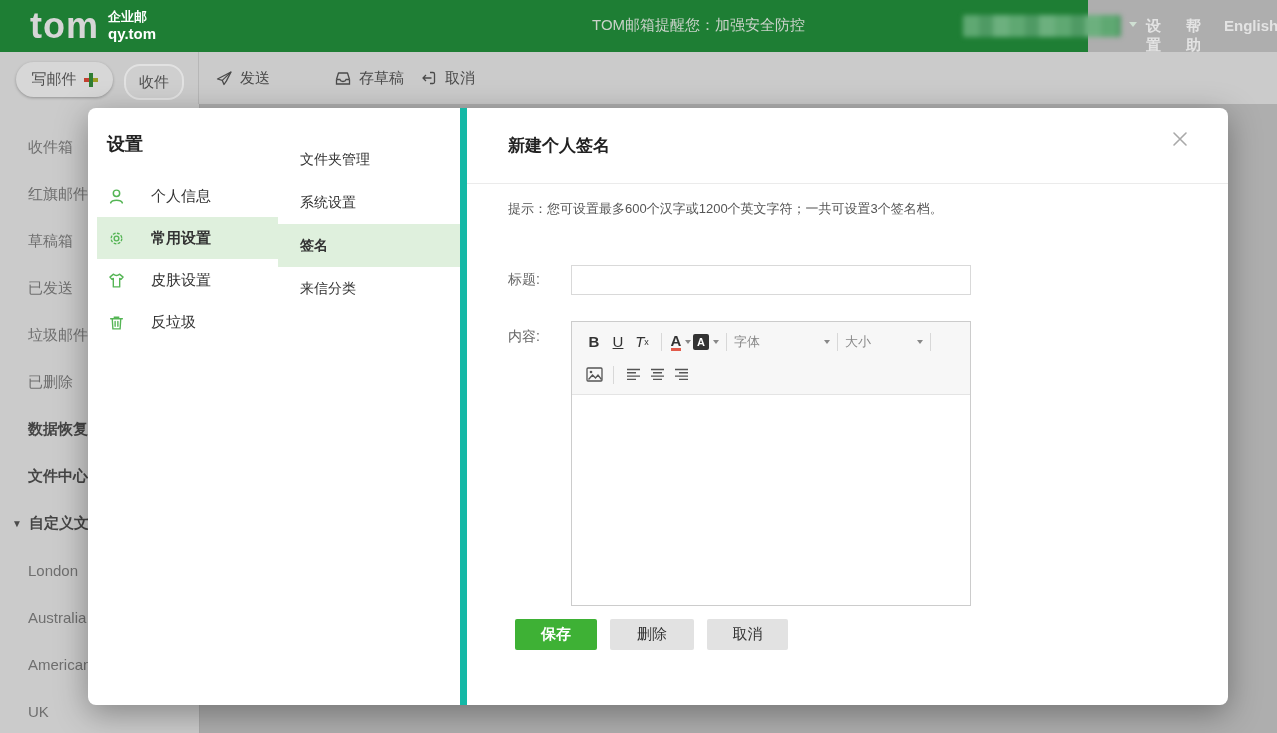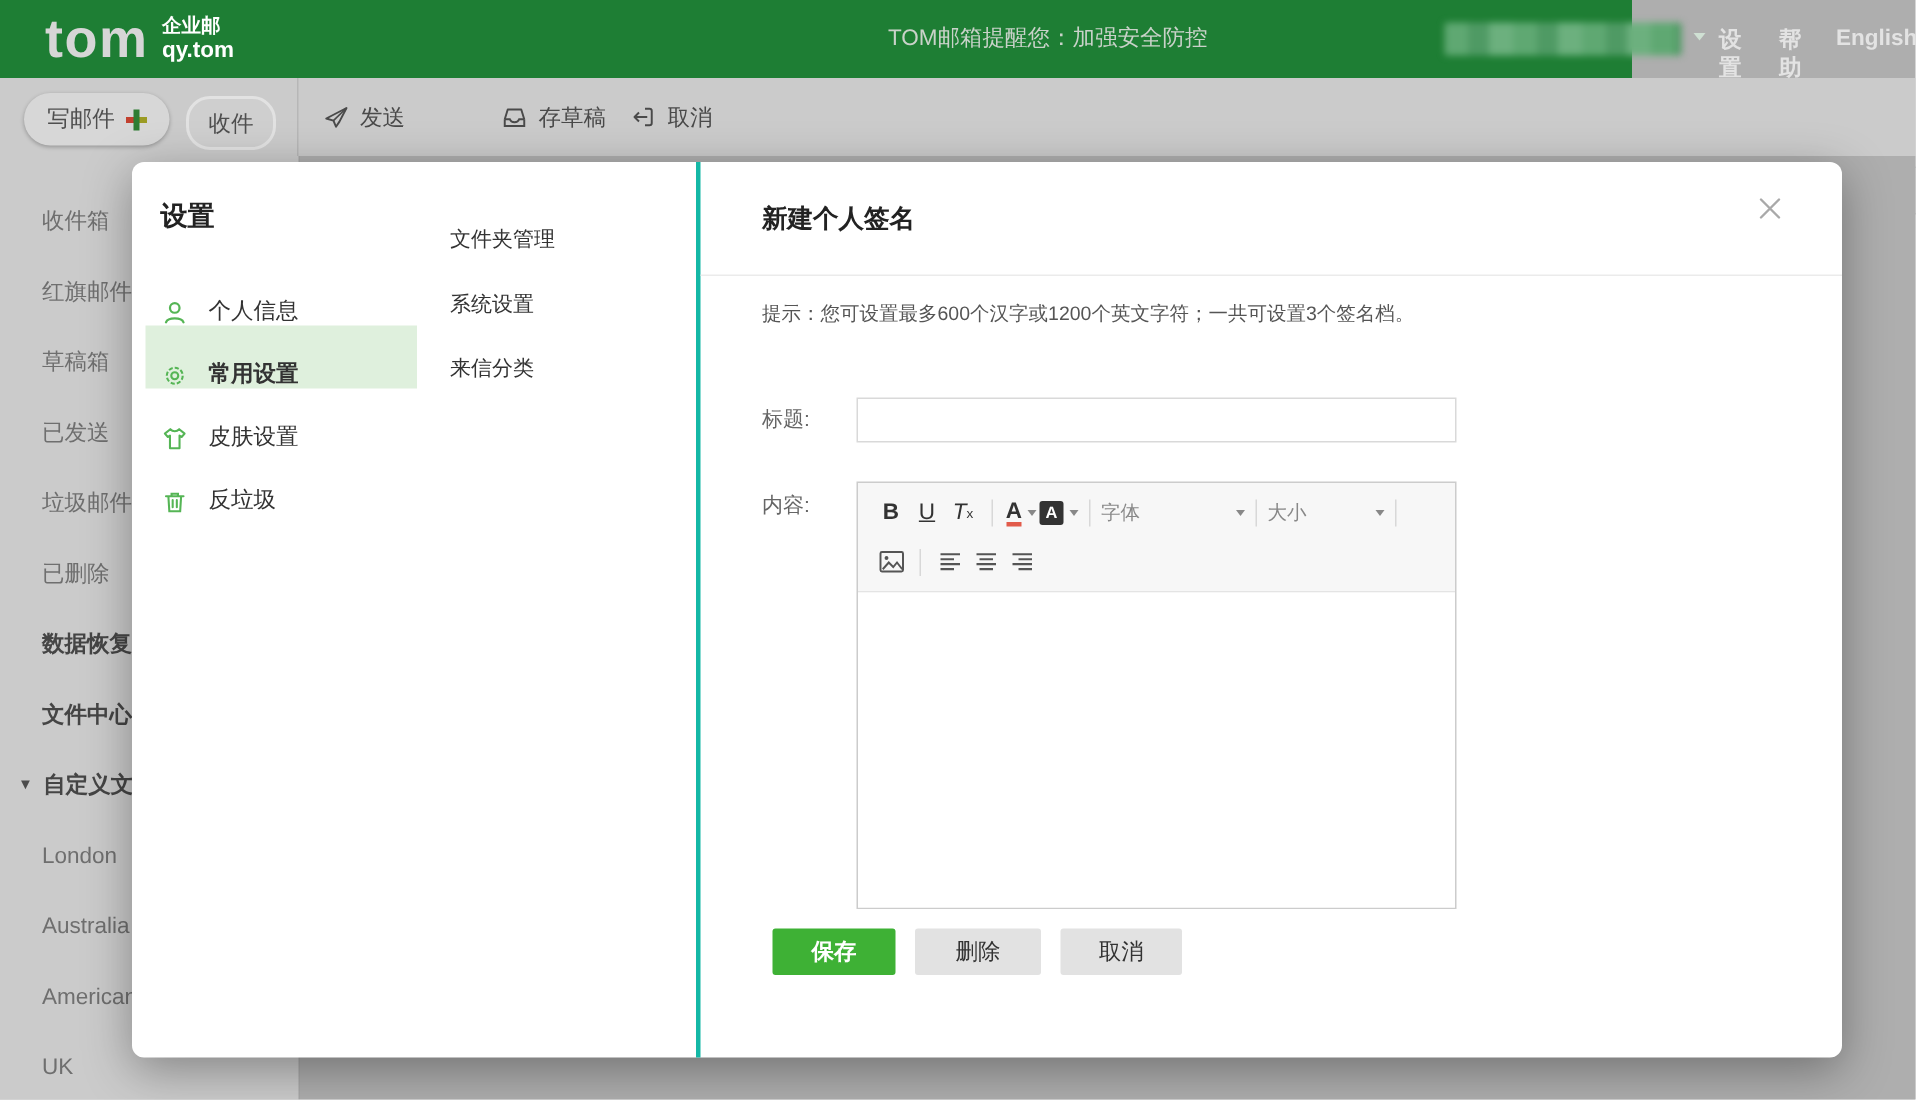--- a/index.html
+++ b/index.html
@@ -47,24 +47,24 @@
   .sb-item.bold { color:#454545; font-weight:bold; }
   .sb-item.expander { padding-left:12px; }
   .sb-tri { font-size:10px; color:#4c4c4c; margin-right:7px; }
 
   
   .modal { left:88px; top:108px; width:1140px; height:597px; background:#ffffff; border-radius:8px;
            box-shadow:0 8px 32px rgba(0,0,0,.35); z-index:10; }
   .m-col1 { left:0; top:0; width:190px; height:597px; }
   .m-title { left:19px; top:24px; font-size:18px; font-weight:bold; color:#222222; }
   .m1-list { left:0; top:67px; width:190px; }
-  .m1-item { height:42px; margin-left:9px; display:flex; align-items:flex-end; gap:14px; padding-left:11px;
+  .m1-item { height:42px; margin-left:9px; display:flex; align-items:center; gap:26px; padding-left:11px;
              font-size:15px; color:#333; cursor:pointer; }
   .m1-item.selected { background:#dff0dd; font-weight:bold; }
-  .m-col2 { left:190px; top:0; width:189px; height:597px; border-right:3px solid #14b8a6; padding-top:30px; }
+  .m-col2 { left:190px; top:0; width:189px; height:597px; border-right:7px solid #14b8a6; padding-top:30px; }
   .m2-item { height:43px; line-height:43px; padding-left:22px; font-size:14px; color:#333; cursor:pointer; }
   .m2-item.selected { background:#dff0dd; font-weight:bold; }
 
   .m-panel { left:379px; top:0; width:761px; height:597px; }
   .p-title { left:41px; top:26px; font-size:17px; font-weight:bold; color:#222; }
   .p-close { left:700px; top:18px; width:26px; height:26px; display:flex; align-items:center; justify-content:center; cursor:pointer; }
   .p-hr { left:0; top:75px; width:761px; height:1px; background:#ebebeb; }
   .p-hint { left:41px; top:92px; font-size:13px; color:#555; }
 
   .f-label { font-size:14px; color:#666; }
@@ -226,20 +226,21 @@
           <path d="M2.5 4.5h11M6 4.5V3h4v1.5M4 4.5l.6 9.5h6.8l.6-9.5M6.7 7v4.5M9.3 7v4.5" fill="none" stroke="#55b555" stroke-width="1.3" stroke-linecap="round"></path>
         </svg>
         <span>反垃圾</span>
       </div>
     </div>
   </div>
 
   <div class="abs m-col2">
     <div class="m2-item">文件夹管理</div>
     <div class="m2-item">系统设置</div>
+    <div class="m2-item selected">签名</div>
     <div class="m2-item">来信分类</div>
   </div>
 
   <div class="abs m-panel">
     <div class="abs p-title">新建个人签名</div>
     <div class="abs p-close">
       <svg width="18" height="18" viewBox="0 0 18 18">
         <path d="M3 3l12 12M15 3L3 15" stroke="#a9a9a9" stroke-width="1.6" stroke-linecap="round"></path>
       </svg>
     </div>

